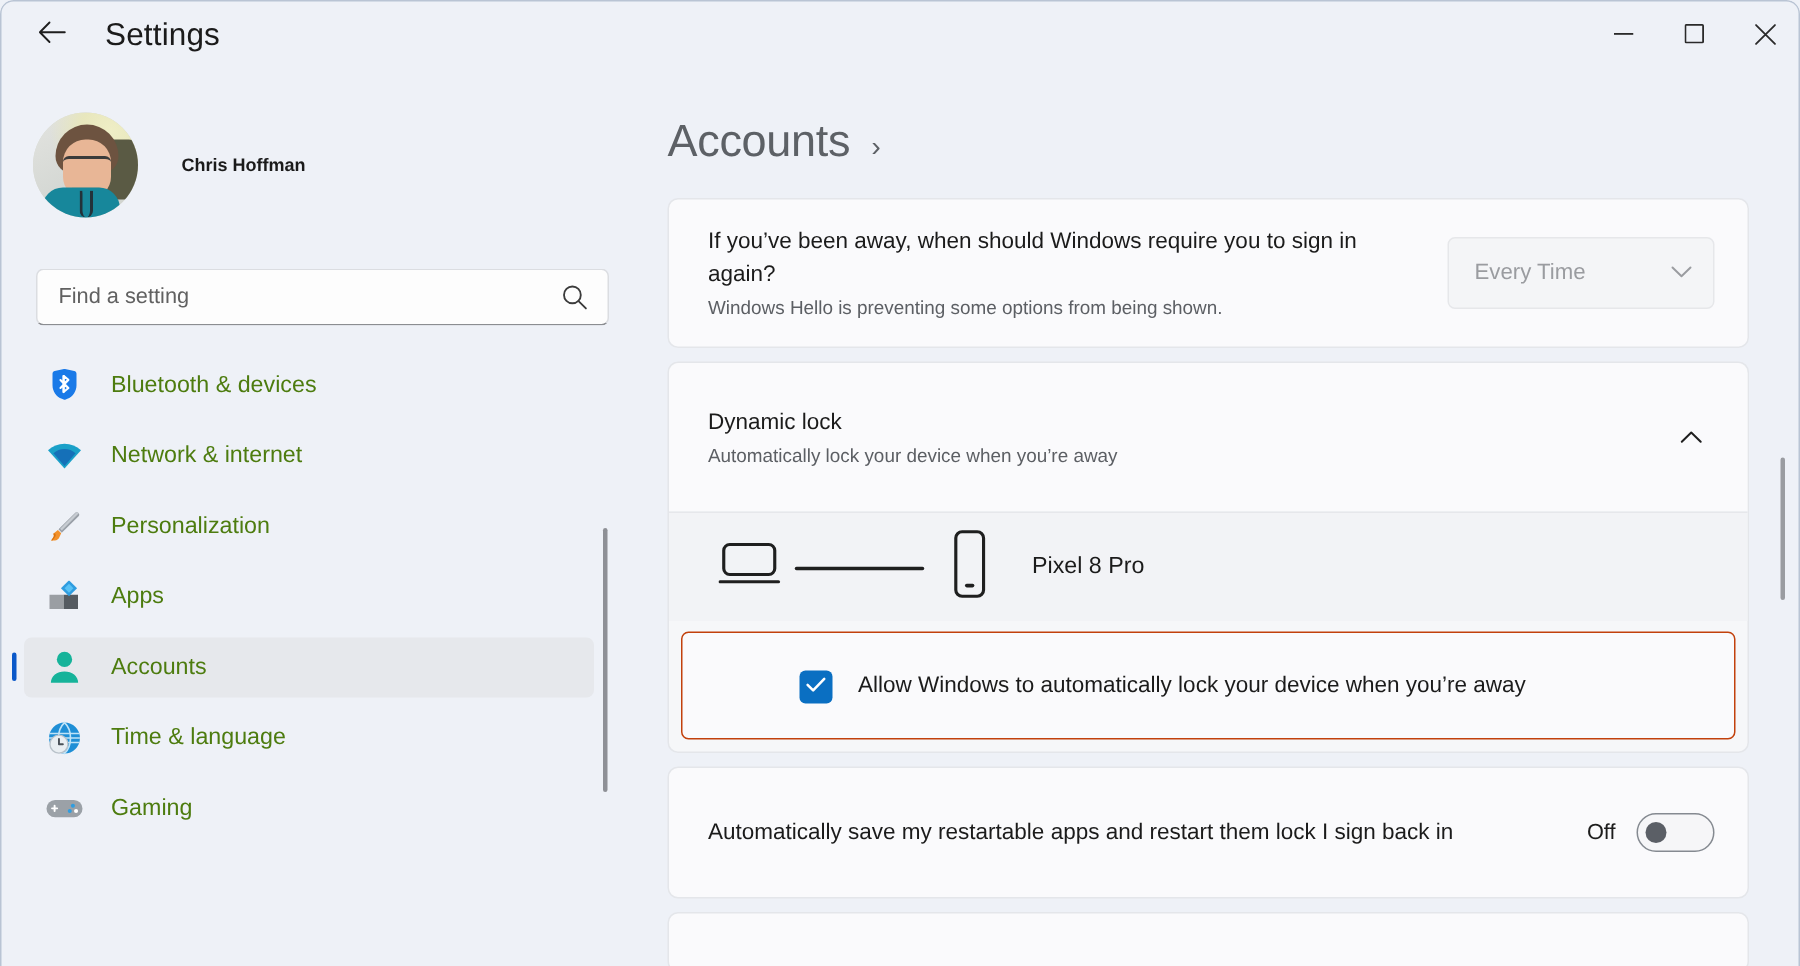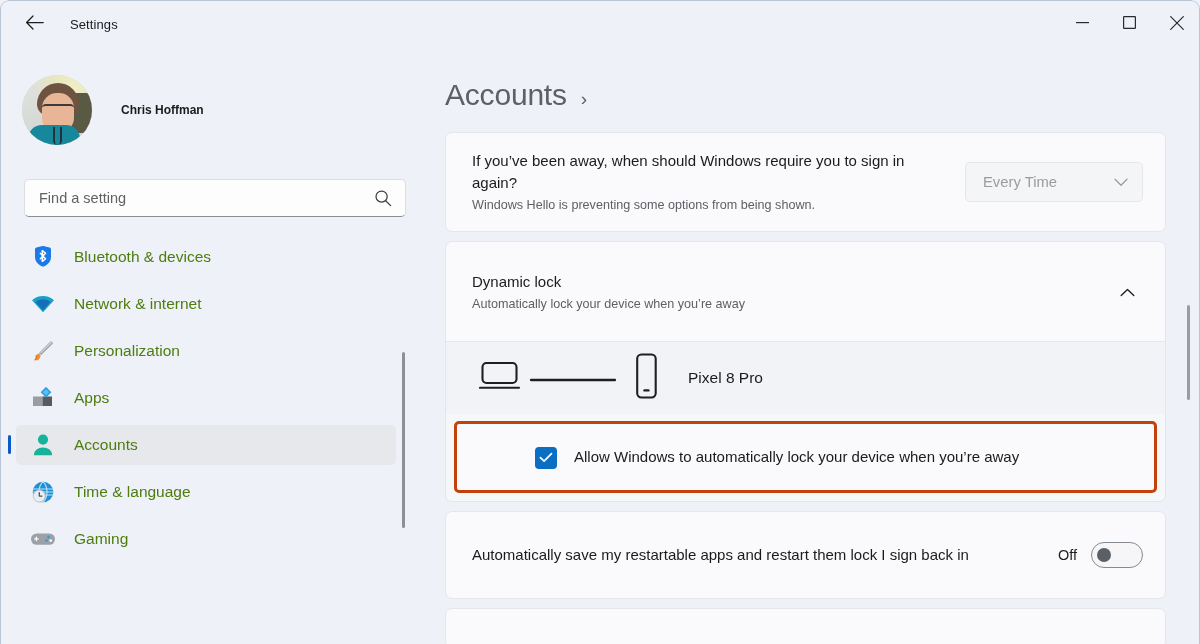--- a/index.html
+++ b/index.html
@@ -37,21 +37,21 @@
     z-index: 40;
   }
   .back-btn {
     width: 34px; height: 34px;
     margin-left: 17px;
     display: flex; align-items: center; justify-content: center;
     border-radius: 5px;
   }
   .app-title {
     margin-left: 19px;
-    font-size: 13px;
+    font-size: 21px;
     color: #1b1b1b;
     letter-spacing: .1px;
   }
   .wincontrols {
     position: absolute; right: 0; top: 0;
     display: flex; height: 45px;
   }
   .wc {
     width: 47px; height: 45px;
     display: flex; align-items: center; justify-content: center;
@@ -239,21 +239,21 @@
   .row-title {
     font-size: 15px; color: #1b1b1b; line-height: 1.47;
   }
   .row-sub {
     font-size: 12.6px; color: #5c5f64; line-height: 1.45;
     margin-top: 2px;
   }
 
   
   .combo {
-    width: 178px; height: 40px;
+    width: 178px; height: 48px;
     border: 1px solid #e6e7ea;
     background: #f4f5f7;
     border-radius: 5px;
     display: flex; align-items: center; justify-content: space-between;
     padding: 0 14px 0 17px;
     flex: 0 0 auto;
   }
   .combo-val { font-size: 14.8px; color: #9a9ca0; }
 
   
@@ -274,21 +274,21 @@
   .device-label {
     margin-left: 27px;
     font-size: 15.5px;
     color: #1b1b1b;
   }
 
   
   .subcard {
     margin: 7px 8px 8px 8px;
     background: #fafafc;
-    border: 3px solid #c2410c;
+    border: 1px solid #c2410c;
     border-radius: 5px;
     display: flex; align-items: center;
     padding: 16px 20px 16px 78px;
     min-height: 72px;
   }
   .cbox {
     width: 22px; height: 22px;
     border-radius: 4px;
     background: #0a6fc2;
     display: flex; align-items: center; justify-content: center;

